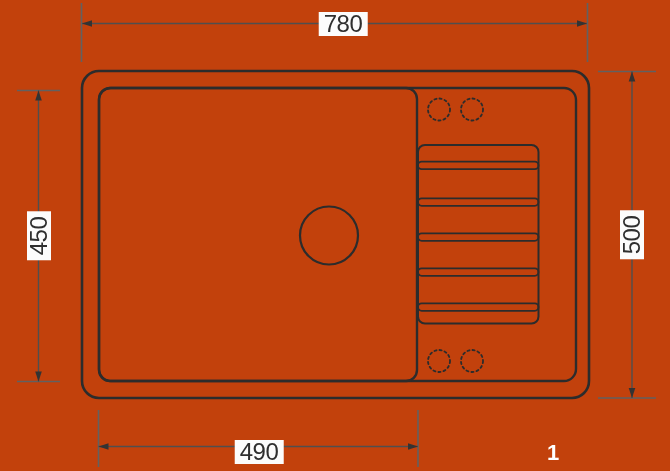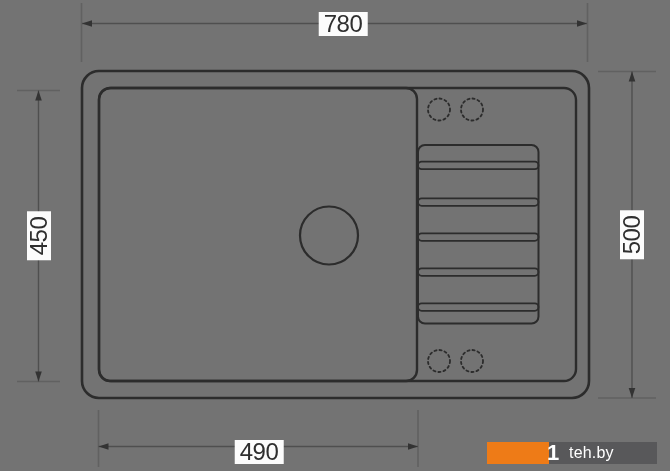--- a/index.html
+++ b/index.html
@@ -1,19 +1,19 @@
 <!DOCTYPE html>
 <html><head>
 <meta charset="utf-8">
 <style>
   html,body{margin:0;padding:0;background:#ffffff;}
   #canvas{
     position:relative;
     width:670px;height:471px;
-    background:#737373;
+    background:#c2410c;
     font-family:"Liberation Sans", sans-serif;
     overflow:hidden;
   }
   #drawing-svg{position:absolute;left:0;top:0;}
   .dim-label{
     position:absolute;
     transform:translate(-50%,-50%);
     font-size:24px;
     letter-spacing:-0.5px;
     color:#2f2f2f;
@@ -119,21 +119,15 @@
   </svg>
 
   <div class="dim-label" style="left:343px;top:24px;">780</div>
 
   <div class="dim-label" style="left:259px;top:452px;">490</div>
 
   <div class="dim-label vert" style="left:39px;top:236px;">450</div>
 
   <div class="dim-label vert" style="left:632px;top:235px;">500</div>
 
-  <div id="watermark">
-    <div id="wm-orange"></div>
-    <div id="wm-gray">
-      <span id="wm-text">teh.by</span>
-    </div>
-  </div>
   <div id="wm-one">1</div>
 
 </div>
 
 </body></html>

